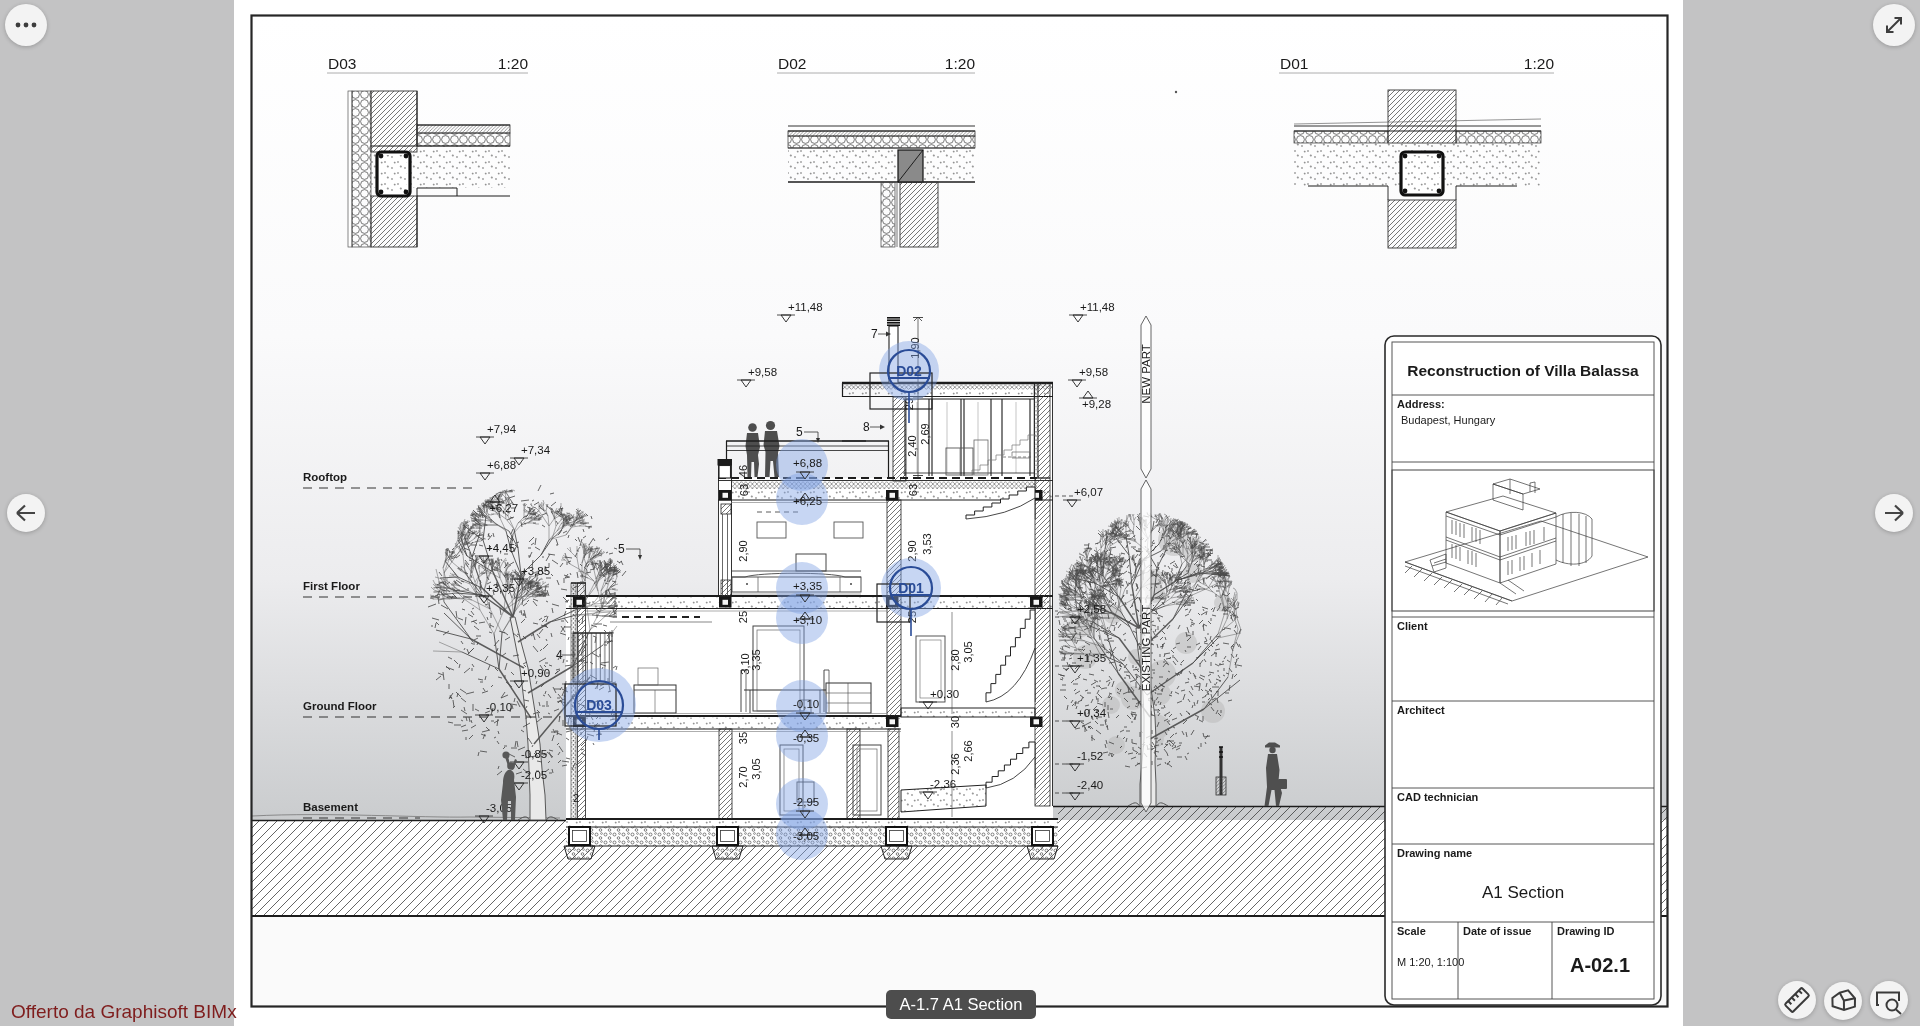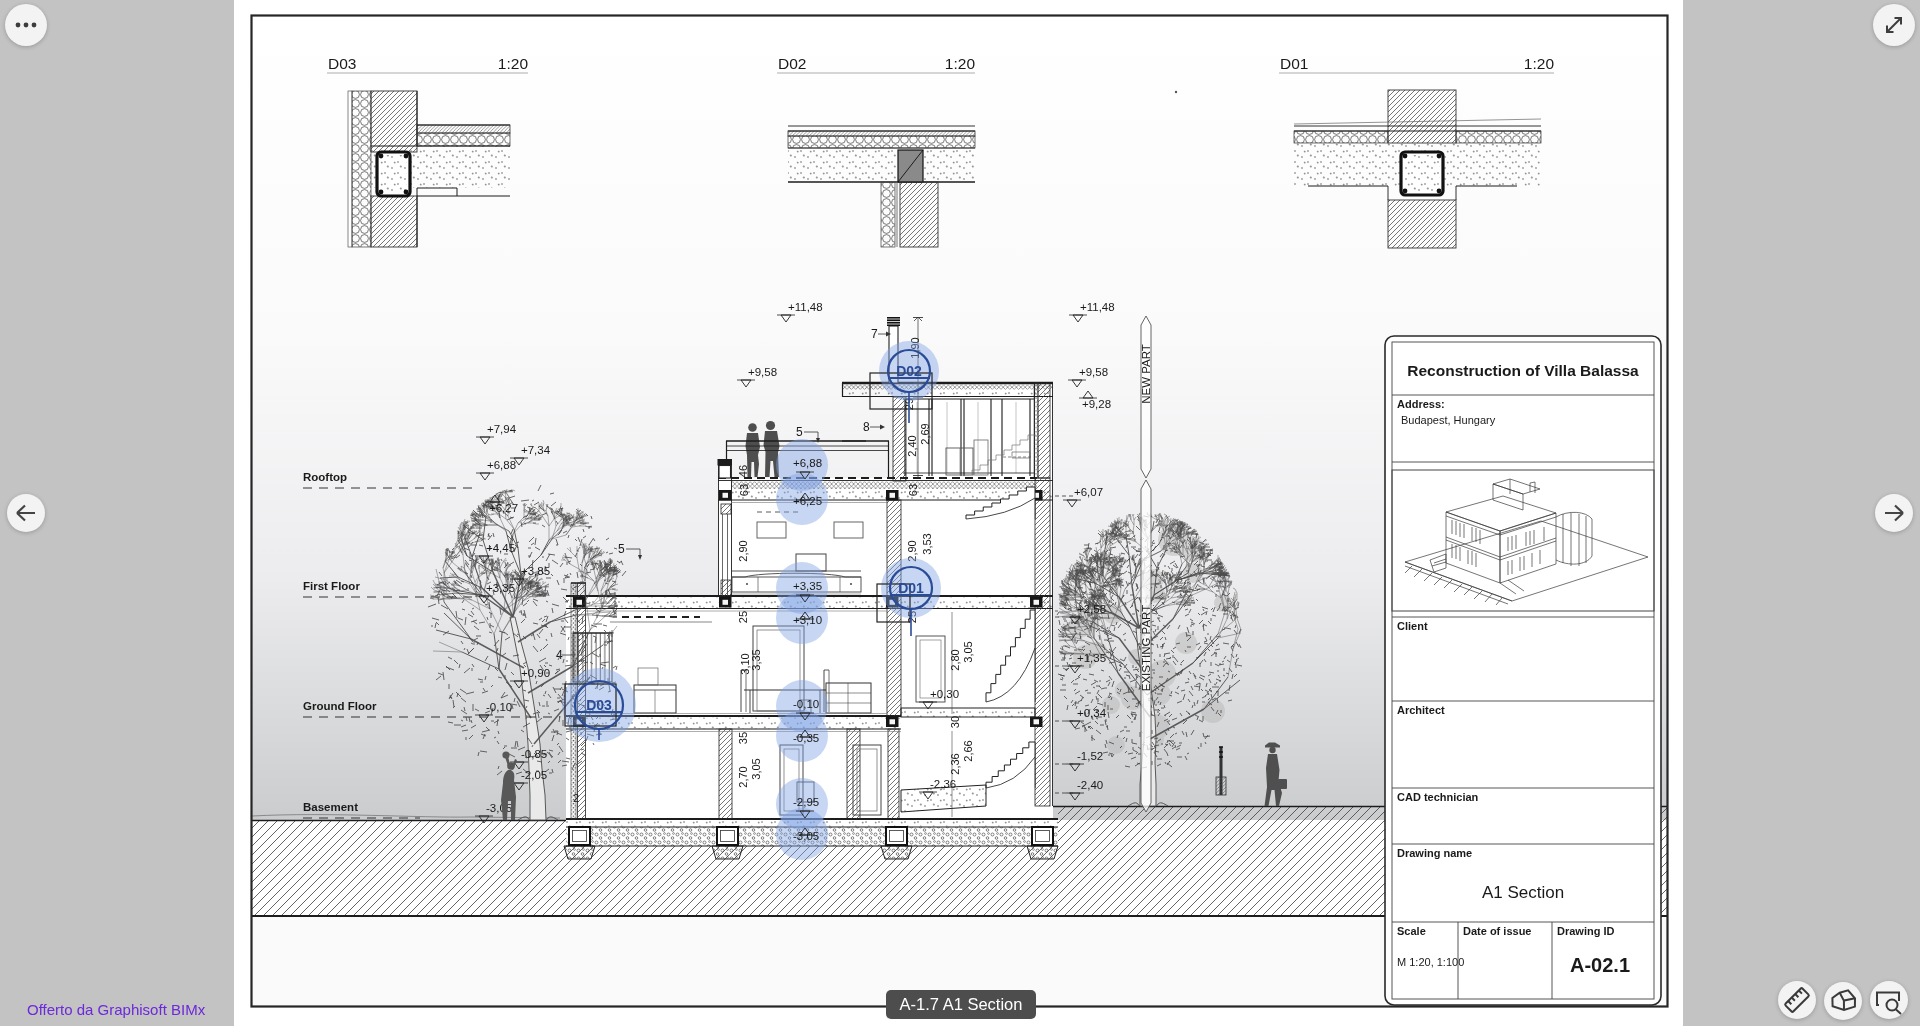--- a/index.html
+++ b/index.html
@@ -1,18 +1,18 @@
 <!DOCTYPE html>
 <html><head><meta charset="utf-8"><style>
 html,body{margin:0;padding:0;width:1920px;height:1026px;overflow:hidden;background:#c3c3c4;font-family:"Liberation Sans",sans-serif;}
 .wrap{position:absolute;top:0;left:0;width:1920px;height:1026px;border-radius:18px;}
 .btn{position:absolute;background:#f3f3f3;border-radius:50%;box-shadow:0 1px 4px rgba(0,0,0,0.22);}
 svg.ic{position:absolute;left:0;top:0;}
 .tooltip{position:absolute;left:886px;top:990px;width:150px;height:29px;background:#4d4d4d;border-radius:5px;color:#fff;font-size:16.5px;line-height:29px;text-align:center;}
-.brand{position:absolute;left:11px;top:1001px;color:#6d28d9;font-size:15px;margin-left:16px;}
+.brand{position:absolute;left:11px;top:1001px;color:#7f1d1d;font-size:19px;}
 </style></head><body>
 <div class="wrap"><svg width="1920" height="1026" viewBox="0 0 1920 1026" xmlns="http://www.w3.org/2000/svg">
       <defs>
 <linearGradient id="sky" x1="0" y1="0" x2="0" y2="1">
  <stop offset="0" stop-color="#ffffff"></stop>
  <stop offset="0.40" stop-color="#fafafb"></stop>
  <stop offset="0.70" stop-color="#ececee"></stop>
  <stop offset="1" stop-color="#caccce"></stop>
 </linearGradient>
 <pattern id="hatch" width="5" height="5" patternUnits="userSpaceOnUse">

